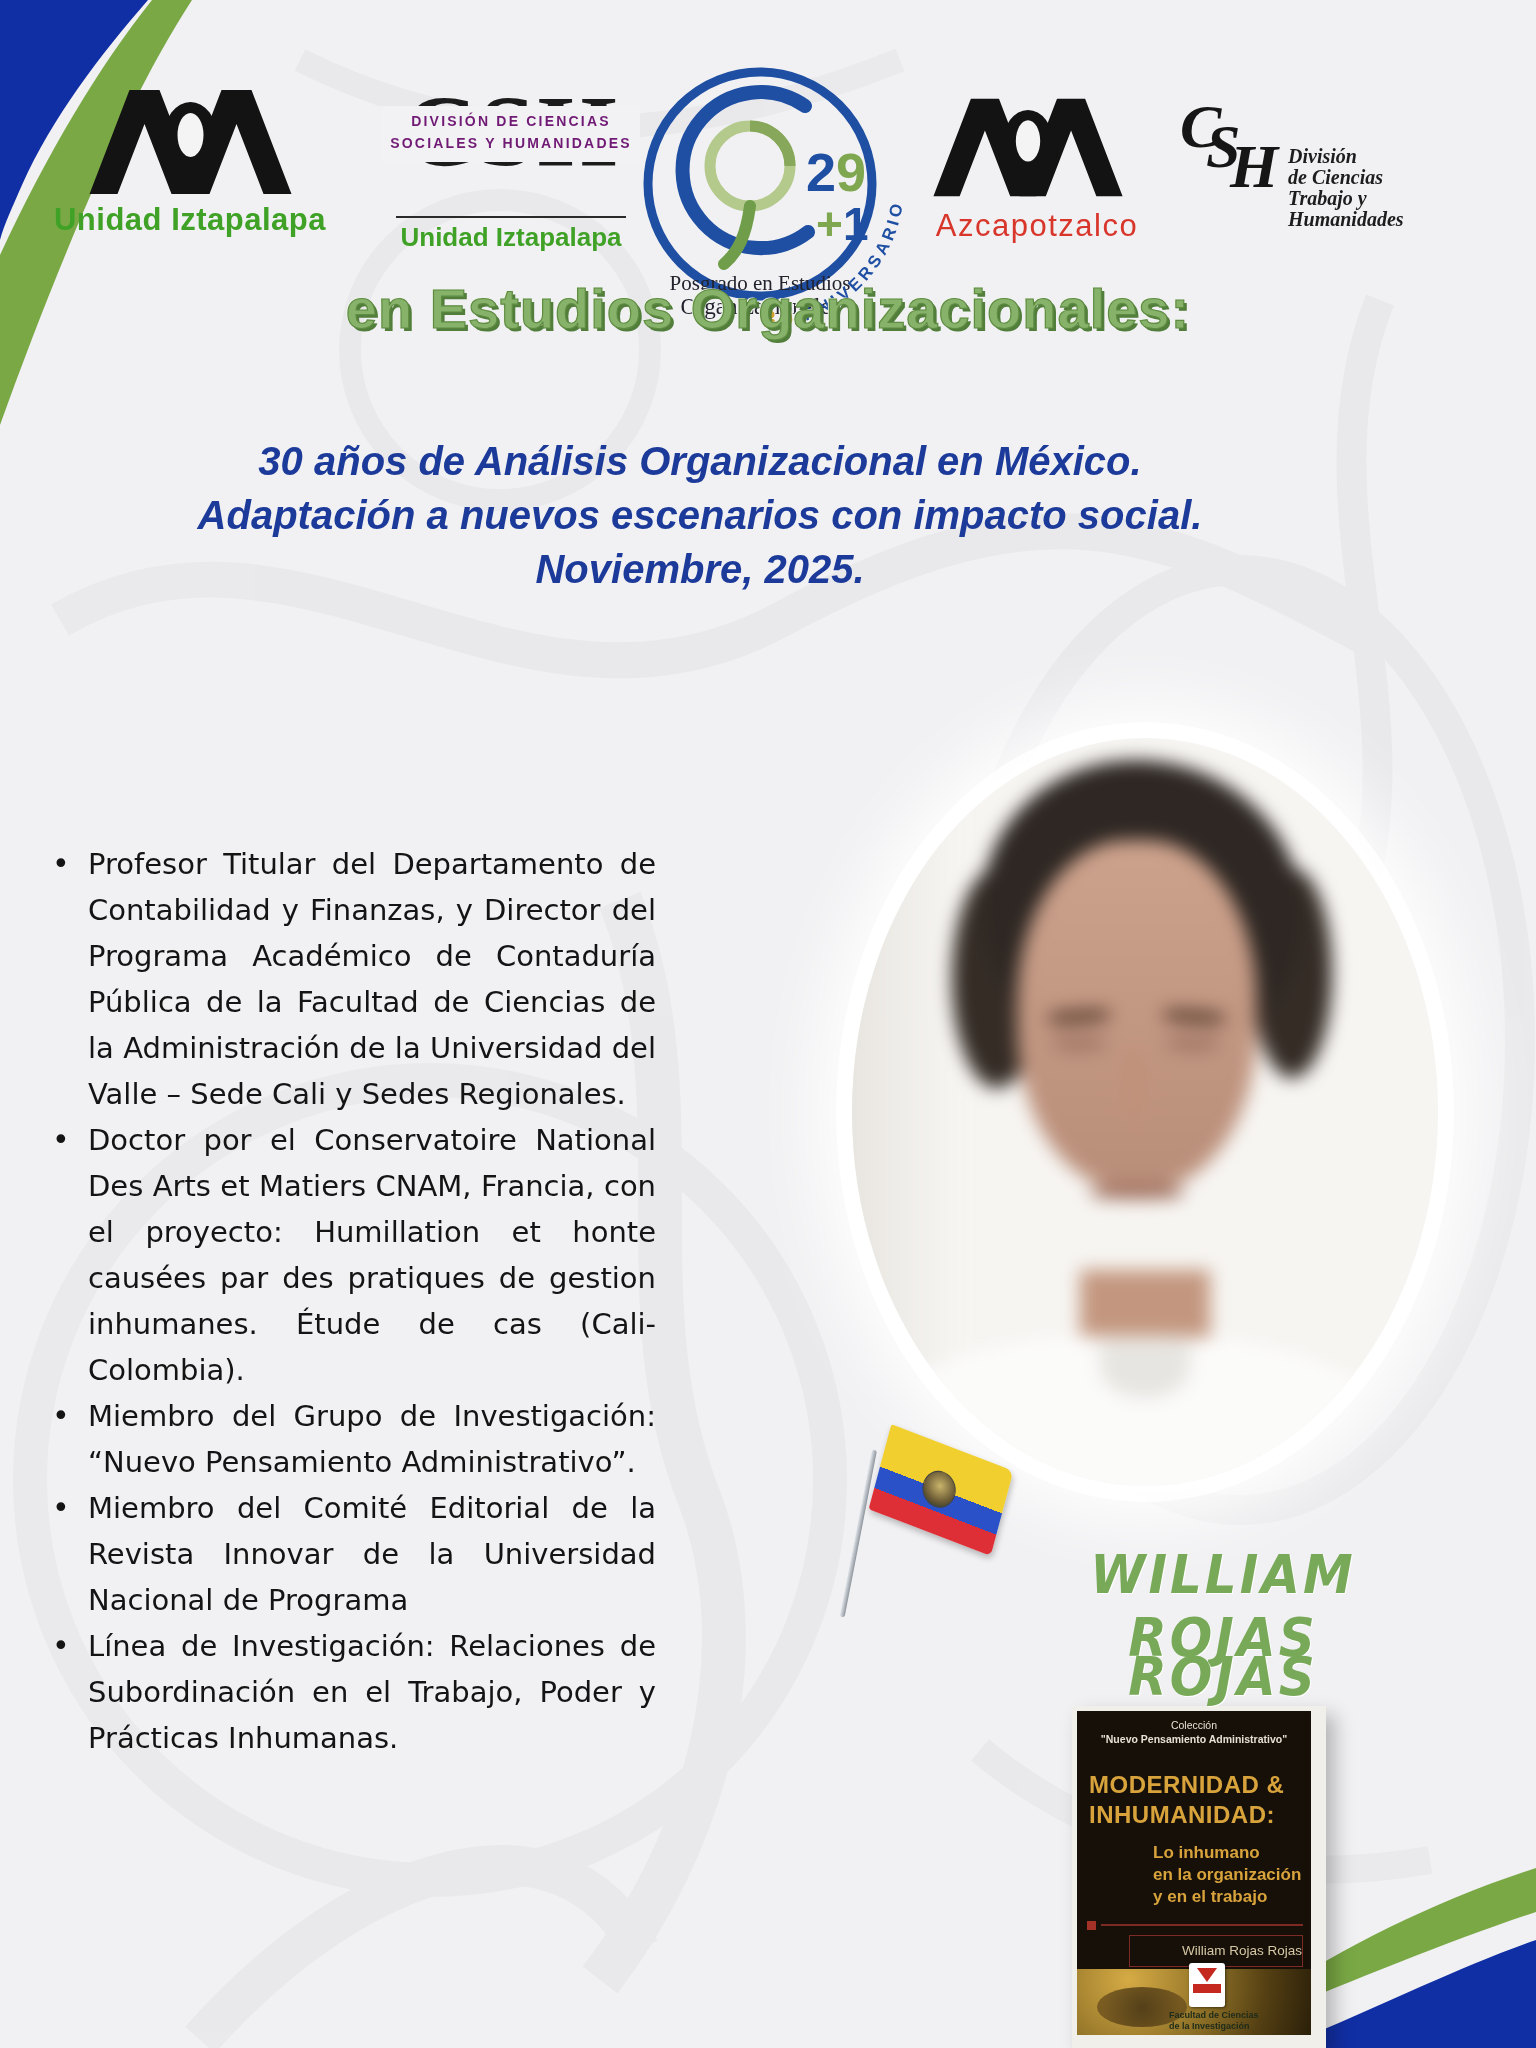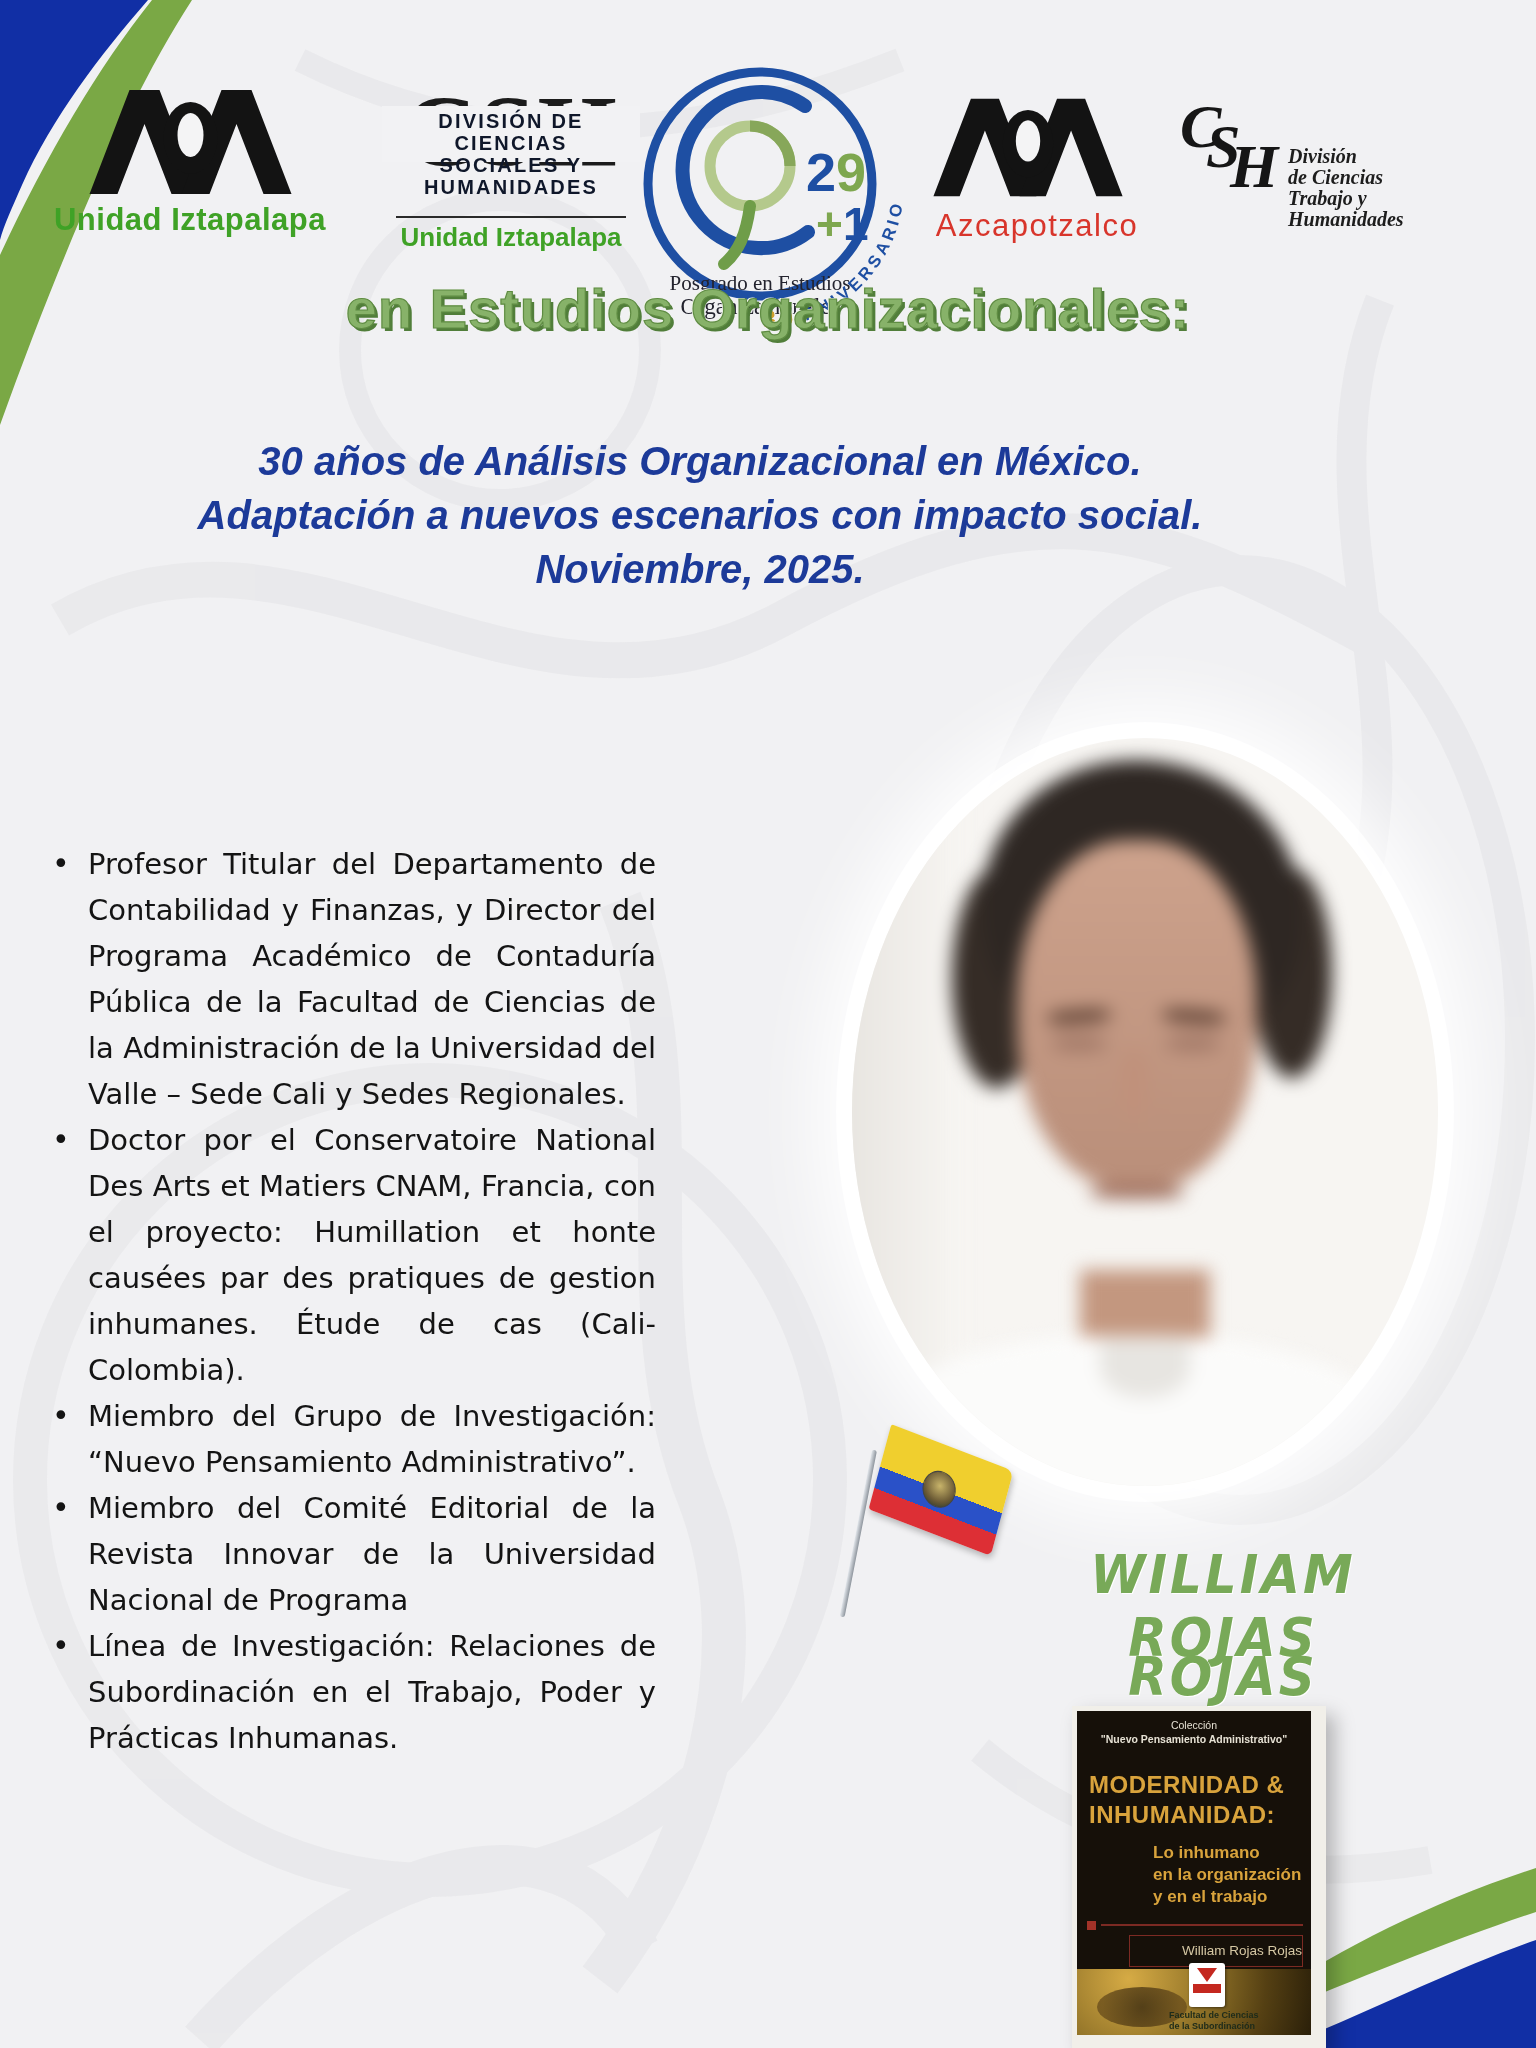--- a/index.html
+++ b/index.html
@@ -14,22 +14,22 @@
   .corner-br{right:0;bottom:0;z-index:1;}
   
   .logo{z-index:2;}
   .uam-izt{left:45px;top:86px;width:290px;text-align:center;}
   .uam-izt .mark{margin:0 auto;}
   .uam-label{font-weight:700;font-size:31px;letter-spacing:.5px;color:#3fa226;margin-top:6px;}
   .csh-izt{left:388px;top:78px;width:246px;text-align:center;}
   .csh-big{position:absolute;left:0;top:2px;width:100%;font-family:"Liberation Serif",serif;
            font-weight:700;font-size:102px;line-height:104px;letter-spacing:2px;color:#1c1c1c;z-index:1;}
   .csh-band{position:absolute;left:-6px;top:28px;width:258px;height:56px;background:#f2f2f4;z-index:2;}
-  .csh-div{position:absolute;left:-10px;top:32px;width:266px;z-index:3;font-weight:700;font-size:20px;
-           line-height:22px;letter-spacing:2.2px;color:#0f172a;}
+  .csh-div{position:absolute;left:-10px;top:32px;width:266px;z-index:3;font-weight:700;font-size:14px;
+           line-height:22px;letter-spacing:2.2px;color:#701a75;}
   .csh-rule{position:absolute;left:8px;top:138px;width:230px;height:2px;background:#2a2a2a;z-index:3;}
   .csh-unit{position:absolute;left:0;top:144px;width:100%;font-weight:700;font-size:26px;color:#3fa226;z-index:3;}
   .peo{left:600px;top:36px;}
   .uam-azc{left:928px;top:95px;width:218px;text-align:center;}
   .azc-label{font-weight:400;font-size:31px;letter-spacing:1.5px;color:#d8352b;margin-top:10px;}
   .csh-azc{left:1180px;top:98px;width:330px;height:150px;}
   .csh-azc .sl{position:absolute;font-family:"Liberation Serif",serif;font-style:italic;font-weight:700;
                font-size:62px;color:#161616;line-height:60px;}
   .sl-c{left:0;top:-2px;}
   .sl-s{left:26px;top:18px;}
@@ -268,18 +268,18 @@
       <div class="bk bk-line"></div>
       <div class="bk bk-authorbox">William Rojas Rojas</div>
       <div class="bk bk-art"></div>
       <div class="bk bk-art2"></div>
       <div class="bk bk-logo">
         <div class="bk-logo-tri"></div>
         <div class="bk-logo-bar"></div>
       </div>
       <div class="bk bk-pub">
         <div>Facultad de Ciencias</div>
-        <div>de la Subordinación</div>
+        <div>de la Investigación</div>
       </div>
     </div>
   </div>
 
 </div>
 
 </body></html>

